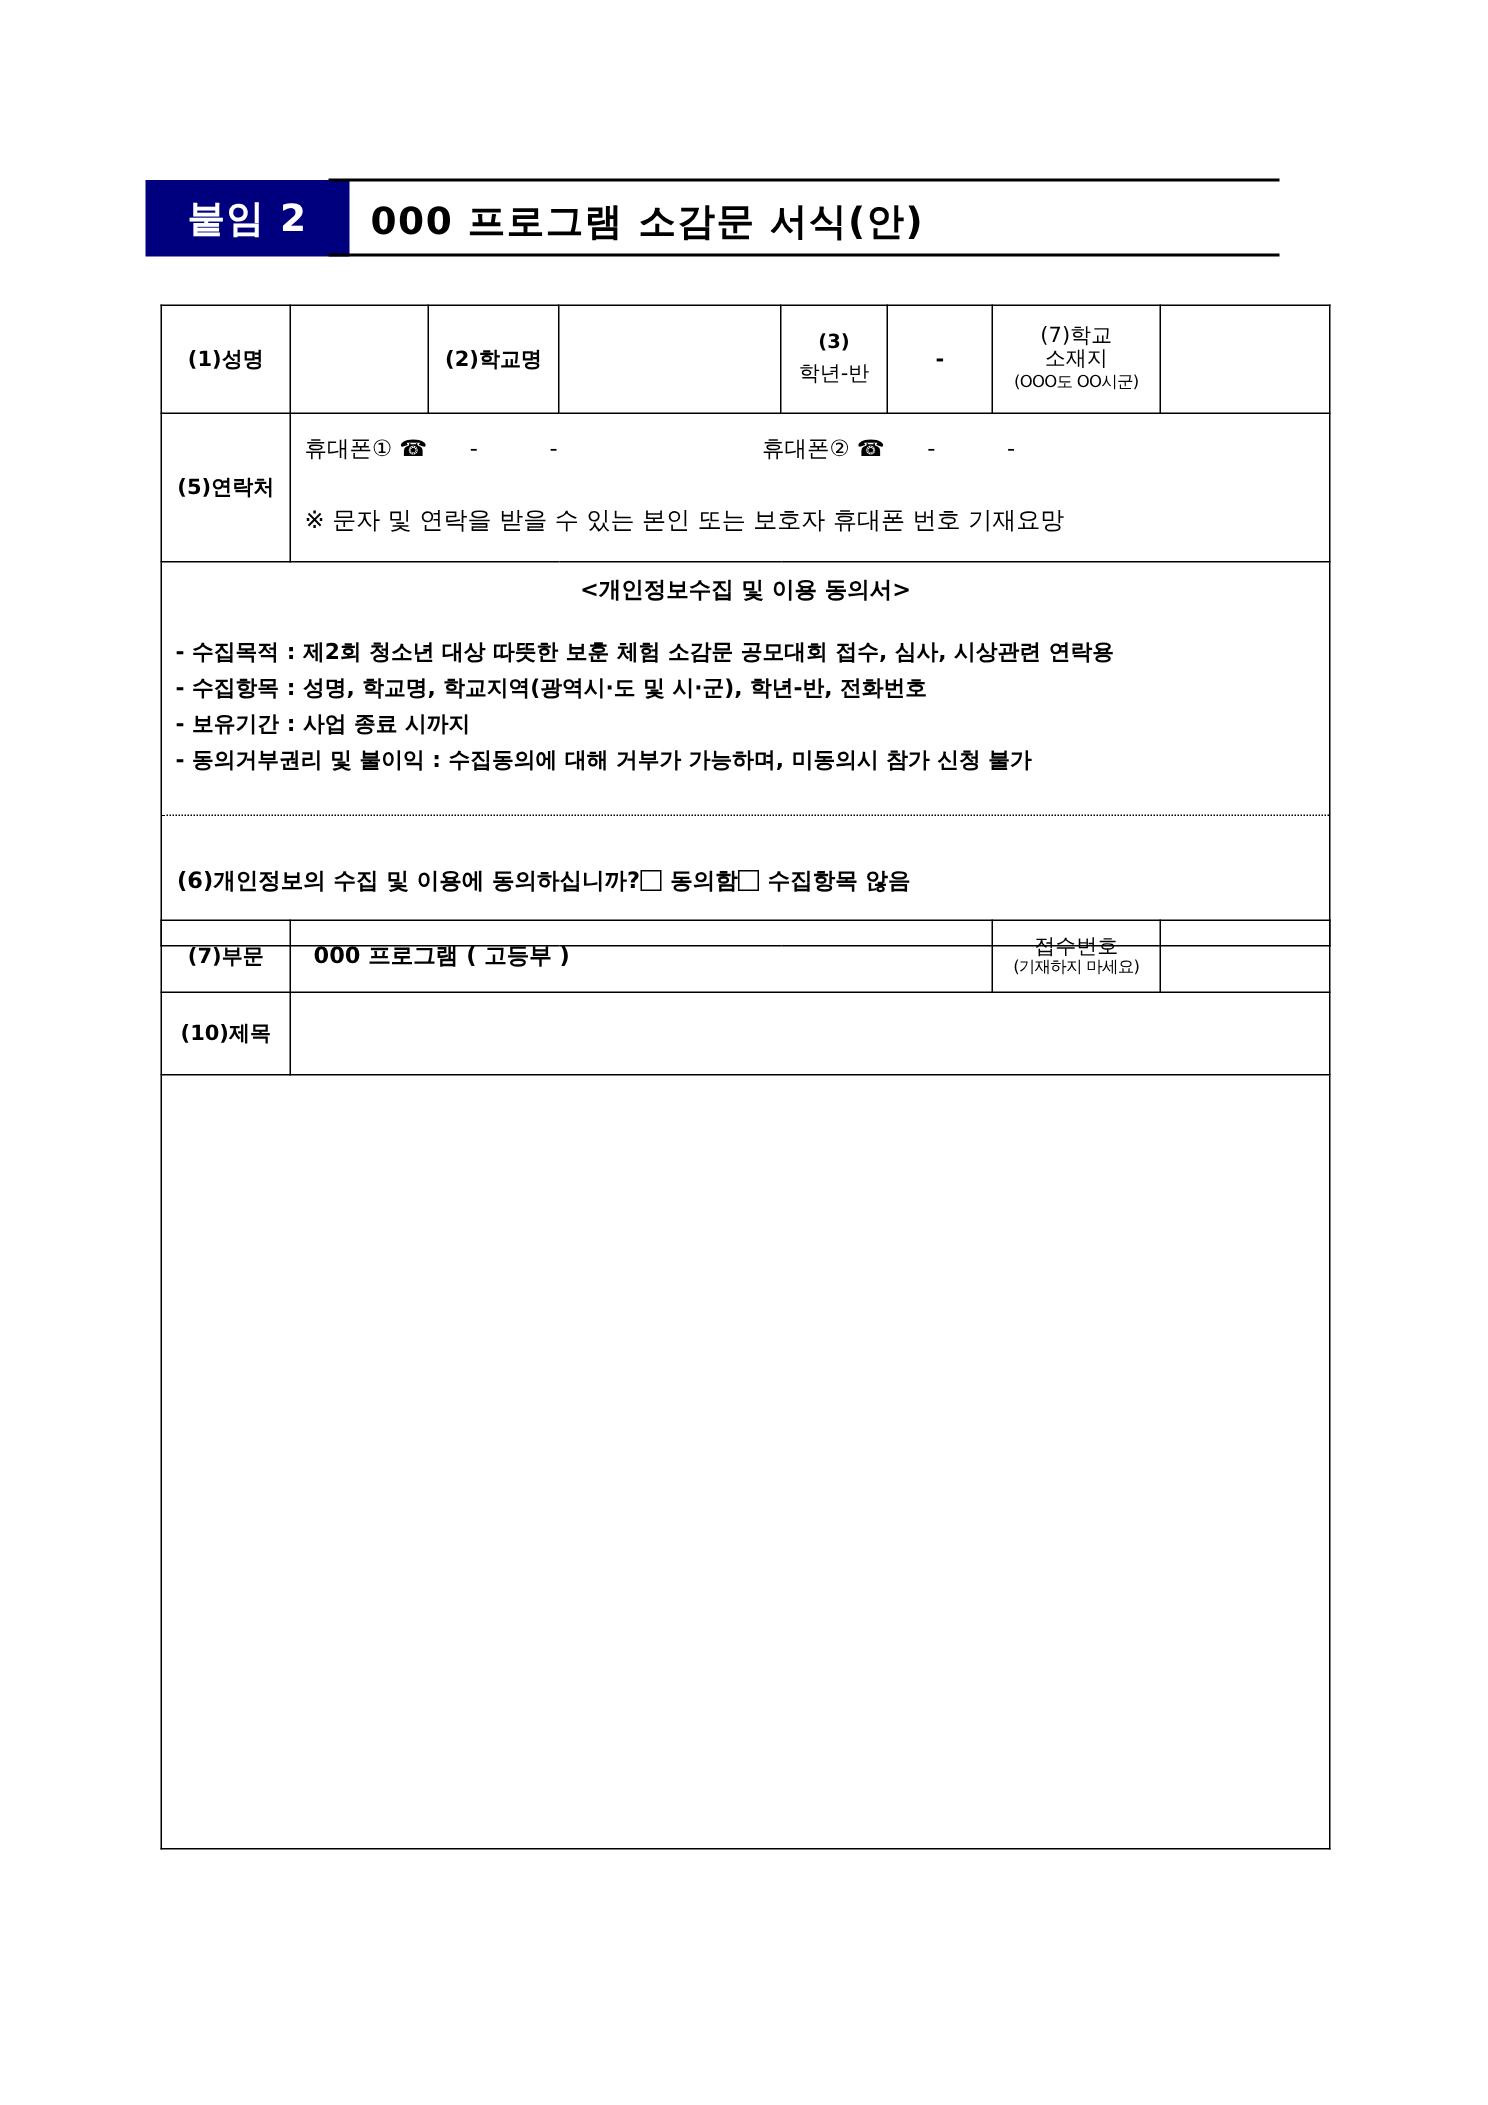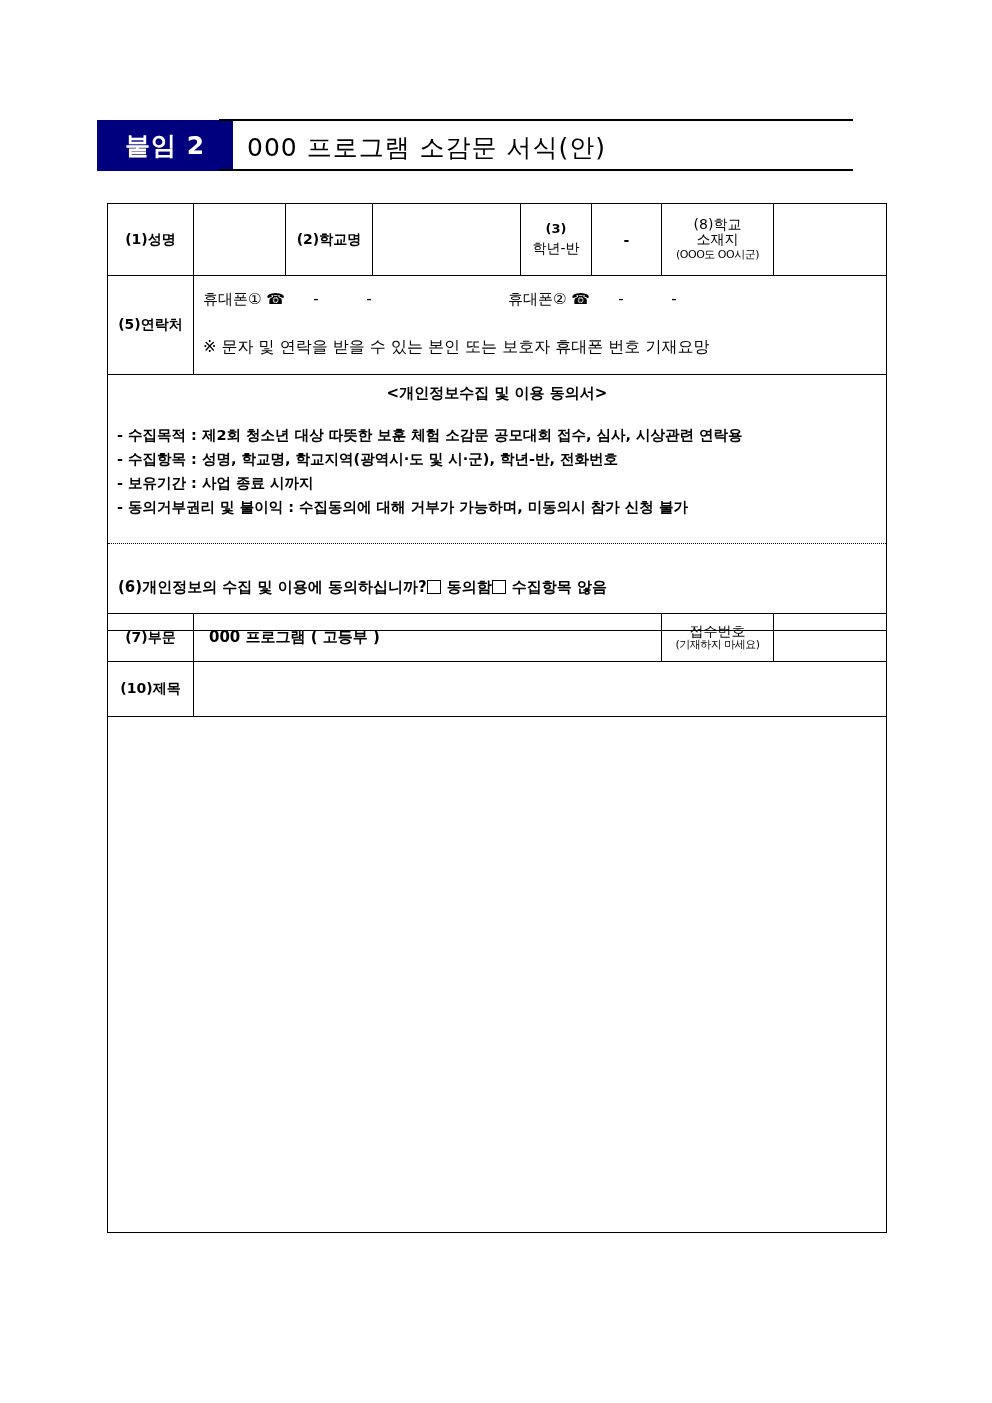--- a/index.html
+++ b/index.html
@@ -10,21 +10,21 @@
   .header-badge {
     position: absolute; left: 73px; top: 120px; width: 136px; height: 51px;
     background: #00007f; color: #fff; display: flex; align-items: center; justify-content: center;
     font-size: 25px; font-weight: bold; letter-spacing: 1px; margin-left: 24px;
   }
   .header-title-wrap {
     position: absolute; left: 219px; top: 119px; width: 634px; height: 52px;
     border-top: 2px solid #000; border-bottom: 2px solid #000; box-sizing: border-box;
   }
   .header-title {
-    position: absolute; left: 28px; top: 10px; font-size: 25px; font-weight: normal; letter-spacing: 1px;
+    position: absolute; left: 28px; top: 10px; font-size: 25px; font-weight: bold; letter-spacing: 1px;
   }
   table { border-collapse: collapse; position: absolute; table-layout: fixed; }
   td { border: 1px solid #000; padding: 0; font-size: 14px; vertical-align: middle; }
   .lbl { text-align: center; font-weight: bold; }
   .t1 { left: 107px; top: 203px; width: 779px; }
   .small { font-size: 11px; letter-spacing: -0.5px; display: block; }
   .phone-line { font-size: 15px; white-space: pre; }
   .note { font-size: 16px; }
   .consent-title { text-align: center; font-weight: bold; font-size: 15px; margin: 9px 0 20px; }
   .consent-item { font-size: 14.5px; font-weight: bold; line-height: 24px; padding-left: 9px; white-space: nowrap; }
@@ -58,21 +58,21 @@
     <td class="lbl">(1)성명</td>
     <td></td>
     <td class="lbl">(2)학교명</td>
     <td></td>
     <td class="lbl">
       <span style="display:block;font-size:13px">(3)</span>
       <span style="display:block;margin-top:4px;font-weight:normal">학년-반</span>
     </td>
     <td class="lbl" style="font-weight:bold">-</td>
     <td class="lbl" style="font-weight:normal;line-height:15px">
-      <span style="display:block">(8)학교</span>
+      <span style="display:block">(7)학교</span>
       <span style="display:block">소재지</span>
       <span class="small">(OOO도 OO시군)</span>
     </td>
     <td></td>
   </tr>
   <tr style="height:98px">
     <td class="lbl">(5)연락처</td>
     <td colspan="7" style="vertical-align:top;padding:14px 0 16px 9px">
       <div style="display:flex">
         <div style="width:305px">

